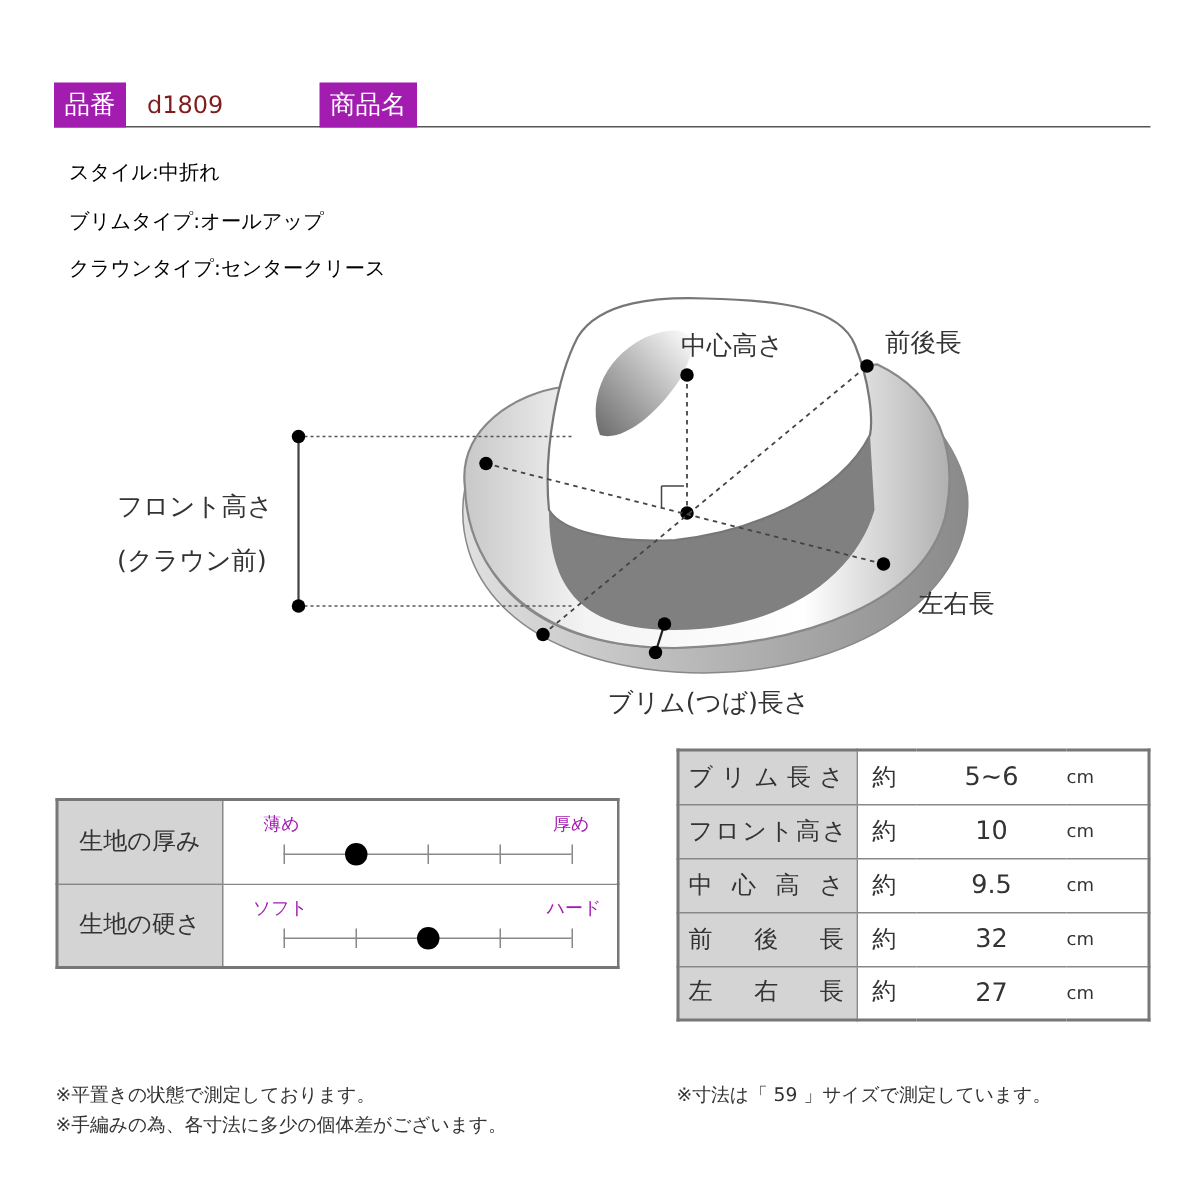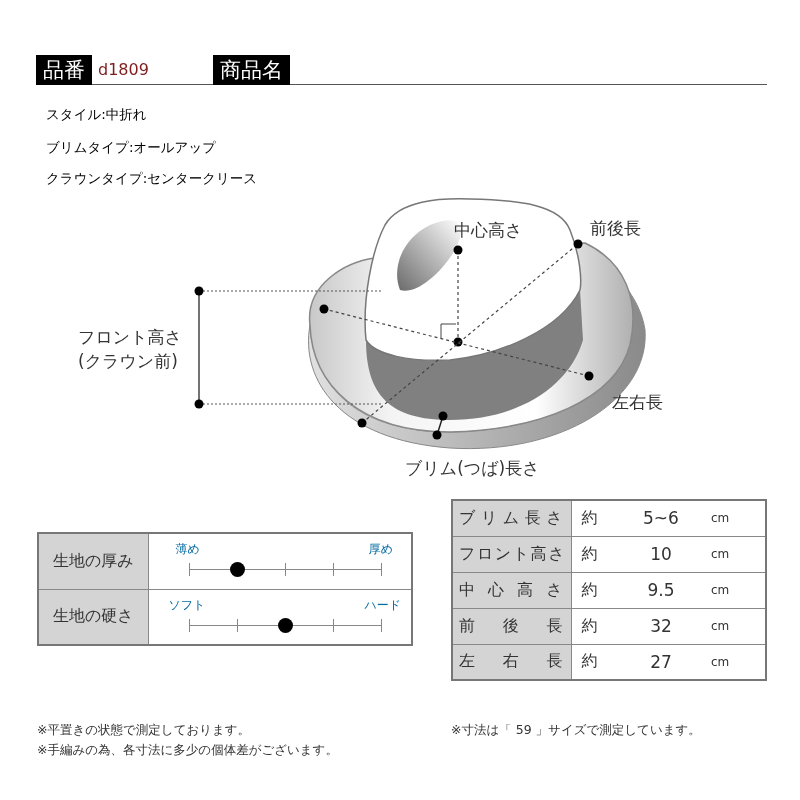--- a/index.html
+++ b/index.html
@@ -1,35 +1,35 @@
 <!DOCTYPE html>
 <html><head>
 <meta charset="utf-8">
 <style>
   * { box-sizing: border-box; margin: 0; padding: 0; }
   html, body { width: 800px; height: 800px; background: #ffffff; overflow: hidden; }
   body { position: relative; font-family: "DejaVu Sans", "Liberation Sans", sans-serif; color: #333333; }
 
   
   .hdr { position: absolute; left: 36px; top: 55px; width: 731px; height: 30px; border-bottom: 1px solid #555; }
-  .hdr .tag { position: absolute; top: 0; height: 30px; background: #000000; color: #fff; font-size: 21px; line-height: 30px; padding: 0 7px; }
+  .hdr .tag { position: absolute; top: 0; height: 30px; background: #a21caf; color: #fff; font-size: 17px; line-height: 30px; padding: 0 7px; }
   .hdr .val { position: absolute; top: 0; height: 30px; font-size: 16px; line-height: 30px; color: #7f1d1d; }
 
   .spec { position: absolute; left: 46px; font-size: 13.5px; color: #000000; }
 
   
   .diagram { position: absolute; left: 0; top: 195px; width: 800px; height: 300px; }
   .dlabel { position: absolute; font-size: 17px; color: #333; white-space: nowrap; }
 
   
   .feel { position: absolute; left: 37px; top: 532px; width: 376px; border: 2px solid #777; border-collapse: collapse; }
   .feel td { border: 1px solid #888; height: 56px; }
   .feel td.h { width: 110px; background: #d4d4d4; font-size: 16px; text-align: center; color: #333; }
   .feel td.b { position: relative; background: #fff; }
-  .scale-lbl { position: absolute; top: 7px; font-size: 12px; color: #0369a1; }
+  .scale-lbl { position: absolute; top: 7px; font-size: 12px; color: #a21caf; }
   .track { position: absolute; left: 40px; right: 30px; top: 35px; height: 1px; background: #888; }
   .tick { position: absolute; top: -6px; width: 1px; height: 13px; background: #888; }
   .dot { position: absolute; top: -7px; width: 15px; height: 15px; border-radius: 50%; background: #000; margin-left: -7px; }
 
   
   .size { position: absolute; left: 451px; top: 499px; width: 316px; border: 2px solid #777; border-collapse: collapse; }
   .size td { border: 1px solid #888; height: 36px; font-size: 16px; color: #333; }
   .size td.h { width: 119px; background: #d4d4d4; padding: 0 6px; text-align: justify; text-align-last: justify; letter-spacing: 2px; }
   .size td.approx { width: 40px; border-right: none; padding-left: 10px; }
   .size td.num { border-left: none; border-right: none; text-align: center; font-size: 17px; }
@@ -96,21 +96,21 @@
 
     <line x1="362" y1="423" x2="578" y2="244" stroke="#444" stroke-width="1.2" stroke-dasharray="3,3"></line>
     <circle cx="362" cy="423" r="4.5" fill="#000"></circle>
     <circle cx="578" cy="244" r="4.5" fill="#000"></circle>
 
     <line x1="443" y1="416" x2="437" y2="435" stroke="#222" stroke-width="1.5"></line>
     <circle cx="443" cy="416" r="4.5" fill="#000"></circle>
     <circle cx="437" cy="435" r="4.5" fill="#000"></circle>
   </svg>
   <div class="dlabel" style="left:78px; top:131px;">フロント高さ</div>
-  <div class="dlabel" style="left:78px; top:155px;">(クラウン前)</div>
+  <div class="dlabel" style="left:78px; top:167px;">(クラウン前)</div>
   <div class="dlabel" style="left:454px; top:24px;">中心高さ</div>
   <div class="dlabel" style="left:590px; top:22px;">前後長</div>
   <div class="dlabel" style="left:612px; top:196px;">左右長</div>
   <div class="dlabel" style="left:405px; top:262px;">ブリム(つば)長さ</div>
 </div>
 
 <table class="feel">
   <tbody>
       <tr>
     <td class="h">生地の厚み</td>

